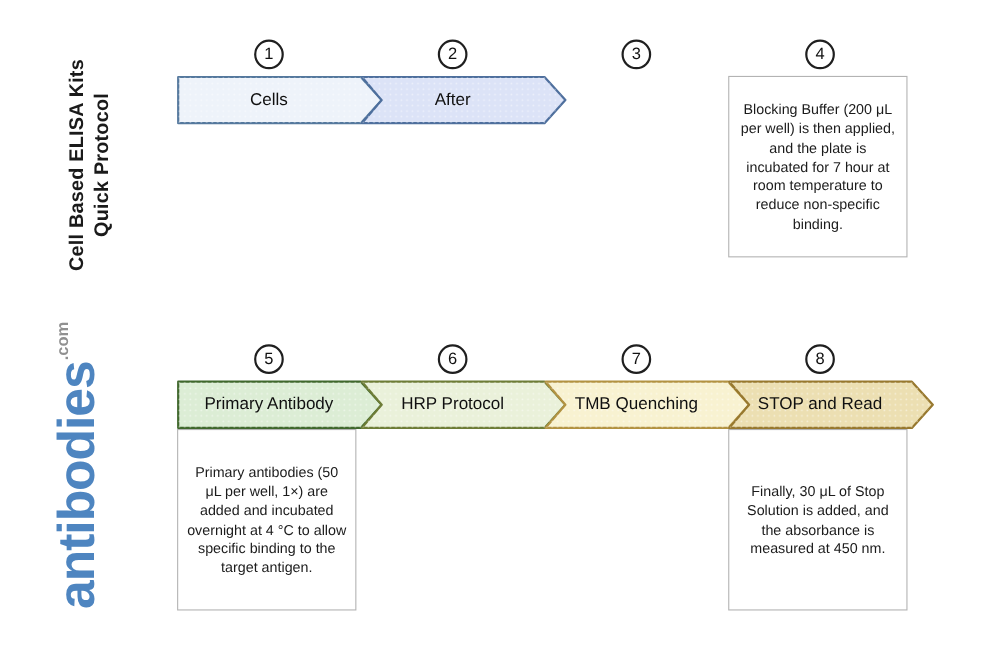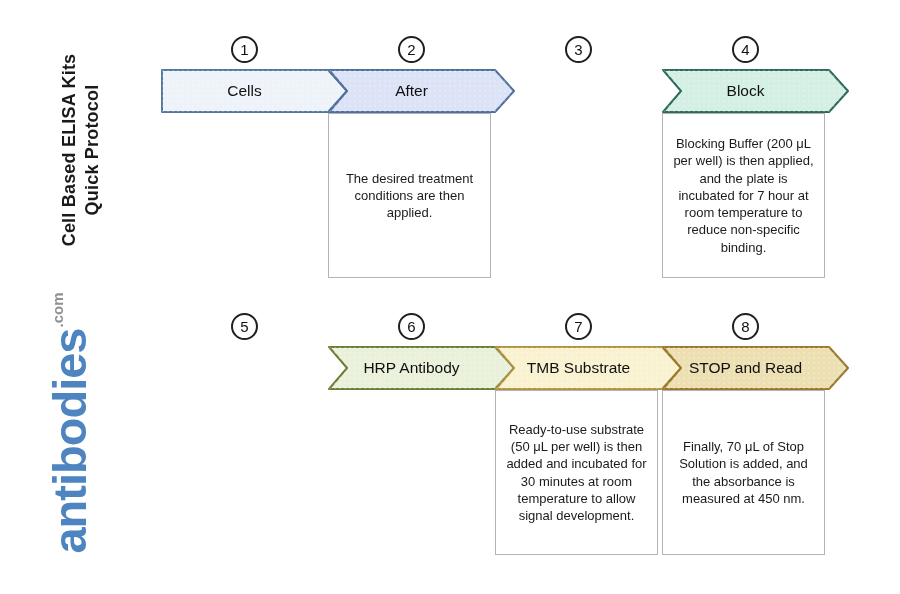--- a/index.html
+++ b/index.html
@@ -161,91 +161,88 @@
     <div class="num-circle">
         <span>2</span>
       </div>
     <div class="banner">
       <svg width="188" height="44" viewBox="0 0 188 44" stroke-width="2" stroke-linejoin="round" stroke="#4e6f9d">
         <polygon points="1,1 167,1 186,22 167,43 1,43 19,22" fill="#dce3f7"></polygon>
         <polygon points="1,1 167,1 186,22 167,43 1,43 19,22" fill="url(#dots)" stroke="none"></polygon>
       </svg>
       <div class="banner-label">After</div>
     </div>
-    <div class="descbox">
-      <p>The desired treatment conditions are then applied.</p>
-    </div>
   </div>
 
   <div class="col z3" style="left:495px; top:36px;">
     <div class="num-circle">
         <span>3</span>
       </div>
   </div>
 
   <div class="col z4" style="left:662px; top:36px;">
     <div class="num-circle">
         <span>4</span>
       </div>
-    <div class="banner">
-      <svg width="188" height="44" viewBox="0 0 188 44" stroke-width="2" stroke-linejoin="round" stroke="#2f695e">
-        <polygon points="1,1 167,1 186,22 167,43 1,43 19,22" fill="#d4f0e4"></polygon>
-        <polygon points="1,1 167,1 186,22 167,43 1,43 19,22" fill="url(#dots)" stroke="none"></polygon>
-      </svg>
-      <div class="banner-label">Block</div>
-    </div>
     <div class="descbox">
       <p>Blocking Buffer (200 μL per well) is then applied, and the plate is incubated for 7 hour at room temperature to reduce non-specific binding.</p>
     </div>
   </div>
 
   <div class="col z1" style="left:161px; top:313px;">
     <div class="num-circle">
         <span>5</span>
       </div>
+    <div class="banner">
+      <svg width="188" height="44" viewBox="0 0 188 44" stroke-width="2" stroke-linejoin="round" stroke="#3f672c">
+        <polygon points="1,1 167,1 186,22 167,43 1,43" fill="#dcedd5"></polygon>
+        <polygon points="1,1 167,1 186,22 167,43 1,43" fill="url(#dots)" stroke="none"></polygon>
+      </svg>
+      <div class="banner-label">Primary Antibody</div>
+    </div>
+    <div class="descbox">
+      <p>Primary antibodies (50 μL per well, 1×) are added and incubated overnight at 4 °C to allow specific binding to the target antigen.</p>
+    </div>
   </div>
 
   <div class="col z2" style="left:328px; top:313px;">
     <div class="num-circle">
         <span>6</span>
       </div>
     <div class="banner">
       <svg width="188" height="44" viewBox="0 0 188 44" stroke-width="2" stroke-linejoin="round" stroke="#6d7c36">
         <polygon points="1,1 167,1 186,22 167,43 1,43 19,22" fill="#eaf1da"></polygon>
         <polygon points="1,1 167,1 186,22 167,43 1,43 19,22" fill="url(#dots)" stroke="none"></polygon>
       </svg>
-      <div class="banner-label">HRP Antibody</div>
+      <div class="banner-label">HRP Protocol</div>
     </div>
   </div>
 
   <div class="col z3" style="left:495px; top:313px;">
     <div class="num-circle">
         <span>7</span>
       </div>
     <div class="banner">
       <svg width="188" height="44" viewBox="0 0 188 44" stroke-width="2" stroke-linejoin="round" stroke="#b29241">
         <polygon points="1,1 167,1 186,22 167,43 1,43 19,22" fill="#f8f2d1"></polygon>
         <polygon points="1,1 167,1 186,22 167,43 1,43 19,22" fill="url(#dots)" stroke="none"></polygon>
       </svg>
-      <div class="banner-label">TMB Substrate</div>
-    </div>
-    <div class="descbox">
-      <p>Ready-to-use substrate (50 μL per well) is then added and incubated for 30 minutes at room temperature to allow signal development.</p>
+      <div class="banner-label">TMB Quenching</div>
     </div>
   </div>
 
   <div class="col z4" style="left:662px; top:313px;">
     <div class="num-circle">
         <span>8</span>
       </div>
     <div class="banner">
       <svg width="188" height="44" viewBox="0 0 188 44" stroke-width="2" stroke-linejoin="round" stroke="#97782e">
         <polygon points="1,1 167,1 186,22 167,43 1,43 19,22" fill="#ecdfb2"></polygon>
         <polygon points="1,1 167,1 186,22 167,43 1,43 19,22" fill="url(#dots)" stroke="none"></polygon>
       </svg>
       <div class="banner-label">STOP and Read</div>
     </div>
     <div class="descbox">
-      <p>Finally, 70 μL of Stop Solution is added, and the absorbance is measured at 450 nm.</p>
+      <p>Finally, 30 μL of Stop Solution is added, and the absorbance is measured at 450 nm.</p>
     </div>
   </div>
 
 </div>
 
 </body></html>

